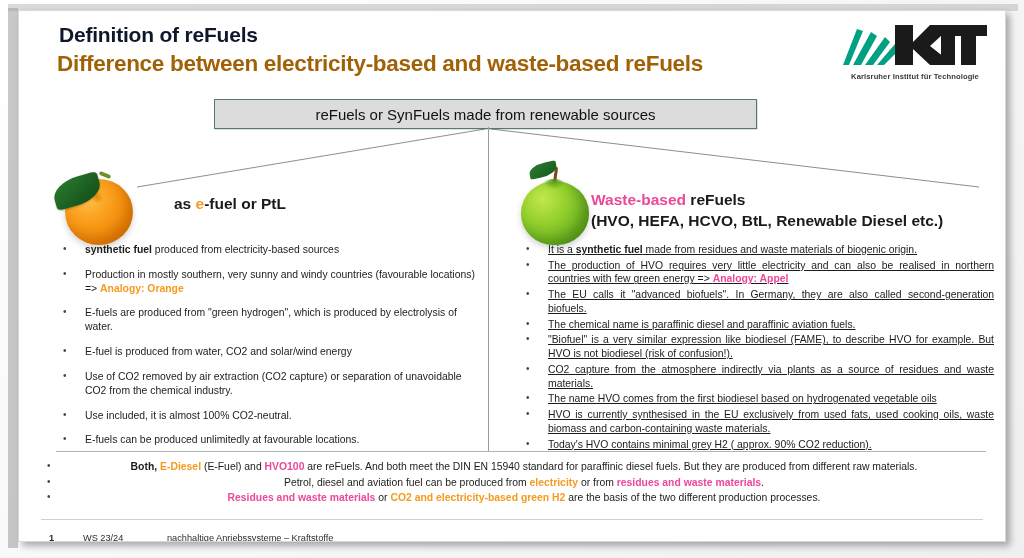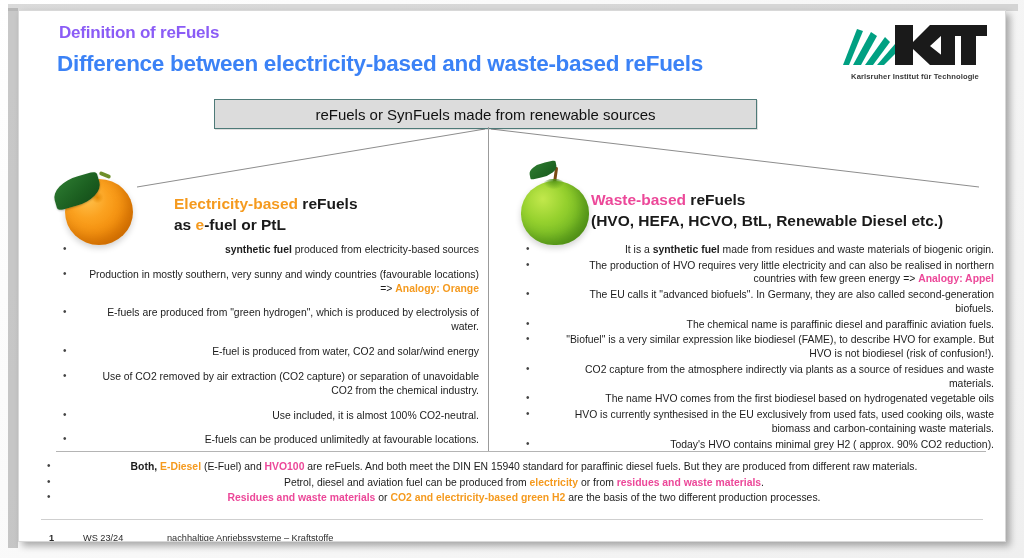--- a/index.html
+++ b/index.html
@@ -21,25 +21,25 @@
     box-shadow:4px 4px 7px rgba(0,0,0,0.32);
     border:1px solid #d8d8d8;
     overflow:hidden;
   }
   .edge-left{position:absolute;left:8px;top:8px;width:10px;height:540px;background:#9a9a9a;opacity:.55;}
   .edge-top{position:absolute;left:8px;top:4px;width:1010px;height:7px;background:#adadad;opacity:.45;}
 
   
   .kicker{
     position:absolute;left:40px;top:12px;
-    font-size:17px;font-weight:bold;color:#8b5cf6;letter-spacing:-0.2px;
+    font-size:21px;font-weight:bold;color:#0f172a;letter-spacing:-0.2px;
   }
   .headline{
     position:absolute;left:38px;top:40px;
-    font-size:22.5px;font-weight:bold;color:#3b82f6;letter-spacing:-0.3px;
+    font-size:22.5px;font-weight:bold;color:#a16207;letter-spacing:-0.3px;
   }
 
   
   .kit-logo{position:absolute;right:18px;top:8px;width:150px;height:62px;}
   .kit-logo .kit-sub{
     position:absolute;left:6px;bottom:0px;width:144px;text-align:center;
     font-size:7.6px;color:#3a3a3a;letter-spacing:.1px;white-space:nowrap;font-weight:bold;
   }
 
   
@@ -100,29 +100,29 @@
   
   .col-head{position:absolute;font-size:15.5px;font-weight:bold;color:#1a1a1a;line-height:1.36;}
   .col-head.left{left:155px;top:182px;}
   .col-head.right{left:572px;top:178px;}
   .or{color:#F59A1E;}
   .gr{color:#ec4899;}
 
   
   ul.bl{list-style:none;margin:0;padding:0;position:absolute;}
   ul.bl li{
-    position:relative;padding-left:26px;color:#1c1c1c;text-align:right;
+    position:relative;padding-left:26px;color:#1c1c1c;
   }
   ul.bl li:before{
     content:"\2022";position:absolute;left:4px;top:-1px;color:#444;font-size:10px;
   }
   .left-list{left:40px;top:232px;width:420px;font-size:10.4px;line-height:1.33;}
   .left-list li{margin-bottom:11px;}
   .right-list{left:503px;top:232px;width:472px;font-size:10.4px;line-height:1.32;text-align:justify;}
-  .right-list li{margin-bottom:2px;}
+  .right-list li{margin-bottom:2px;text-decoration:underline;}
   .b{font-weight:bold;}
 
   
   .v-divider{position:absolute;left:469px;top:116px;width:1px;height:325px;background:#9b9b9b;}
   .h-divider{position:absolute;left:37px;top:440px;width:930px;height:1px;background:#b4b4b4;}
 
   
   ul.summary{
     list-style:none;margin:0;padding:0;position:absolute;
     left:22px;top:450px;width:940px;font-size:10.4px;line-height:1.22;color:#1c1c1c;
@@ -187,23 +187,20 @@
 
     <div class="apple-wrap">
       <div class="apple-stem"></div>
       <div class="apple-leaf"></div>
       <div class="apple-body"></div>
       <div class="apple-notch"></div>
     </div>
 
     <div class="col-head left">
       <div>
-        <span class="or">Electricity-based</span><span> reFuels</span>
-      </div>
-      <div>
         <span>as </span><span class="or">e</span><span>-fuel or PtL</span>
       </div>
     </div>
 
     <div class="col-head right">
       <div>
         <span class="gr">Waste-based</span><span> reFuels</span>
       </div>
       <div>(HVO, HEFA, HCVO, BtL, Renewable Diesel etc.)</div>
     </div>

